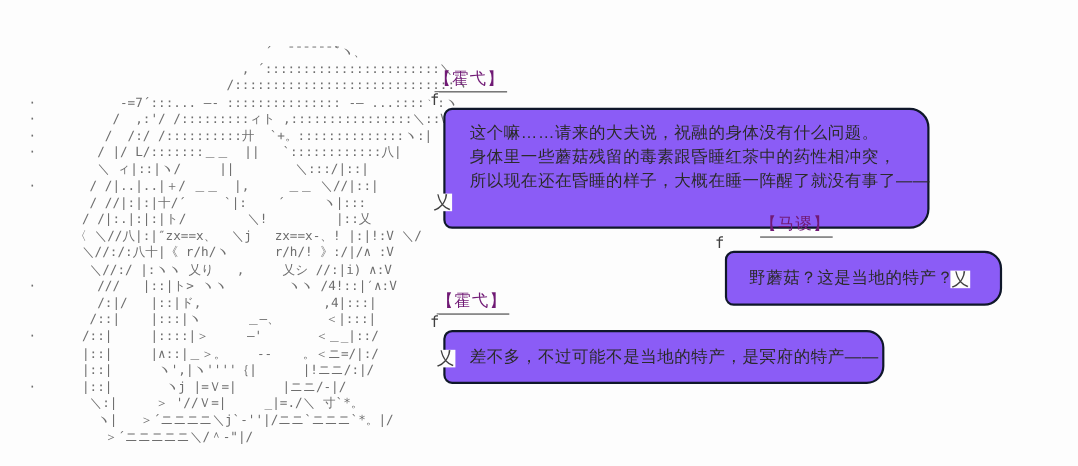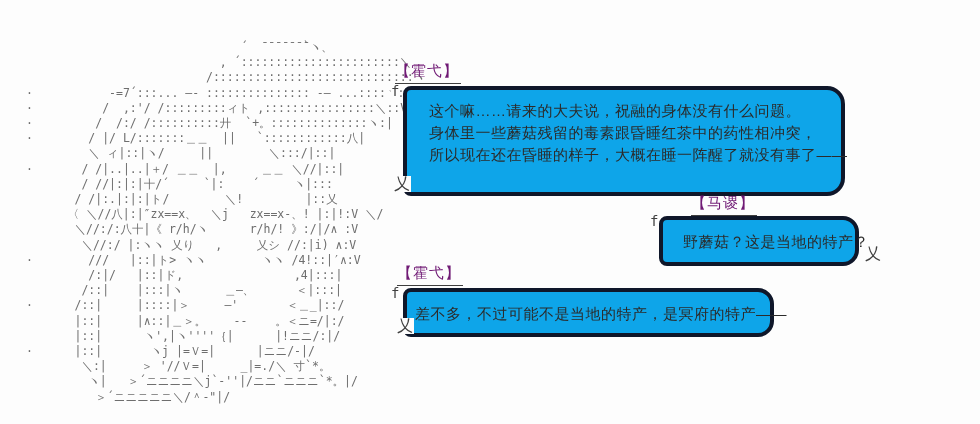--- a/index.html
+++ b/index.html
@@ -15,32 +15,32 @@
     font-size:11.5px;line-height:15.2px;letter-spacing:0;
     color:#6e6e6e;white-space:pre;
   }
   
   .speaker{
     position:absolute;z-index:3;
     font-size:15px;color:#701a75;letter-spacing:1px;
     border-bottom:1px solid #3f3f3f;padding:0 2px 2px 0;
   }
   .bubble{
-    position:absolute;z-index:2;background:#0ea5e9;
-    border:4px solid #0f172a;box-sizing:border-box;
-    color:#2b2b2b;font-size:15px;letter-spacing:0.5px;
+    position:absolute;z-index:2;background:#8b5cf6;
+    border:2px solid #0f172a;box-sizing:border-box;
+    color:#2b2b2b;font-size:15px;letter-spacing:0.5px;margin-top:12px;
   }
   .bubble .ln{white-space:nowrap;}
   #bubble1{left:403px;top:86px;width:442px;height:110px;
     border-radius:8px 18px 18px 8px;padding:10px 14px 0 22px;}
   #bubble1 .ln{line-height:22px;}
-  #bubble2{left:659px;top:216px;width:200px;height:50px;
+  #bubble2{left:659px;top:216px;width:252px;height:50px;
     border-radius:8px 16px 16px 8px;padding:13px 10px 0 20px;}
-  #bubble3{left:403px;top:288px;width:371px;height:49px;
-    border-radius:8px 16px 16px 8px;padding:13px 10px 0 8px;}
+  #bubble3{left:403px;top:288px;width:401px;height:49px;
+    border-radius:8px 16px 16px 8px;padding:13px 10px 0 22px;}
   .corner-glyph{
     position:absolute;z-index:4;
     font-family:"DejaVu Sans Mono","Liberation Mono",monospace;
     color:#3f3f3f;font-size:14px;line-height:14px;background:#fdfdfd;
   }
   .tail-glyph{
     position:absolute;z-index:4;
     font-family:"DejaVu Sans Mono","Liberation Mono",monospace;
     color:#3f3f3f;font-size:16px;line-height:16px;background:#fdfdfd;padding:0 1px;
   }

